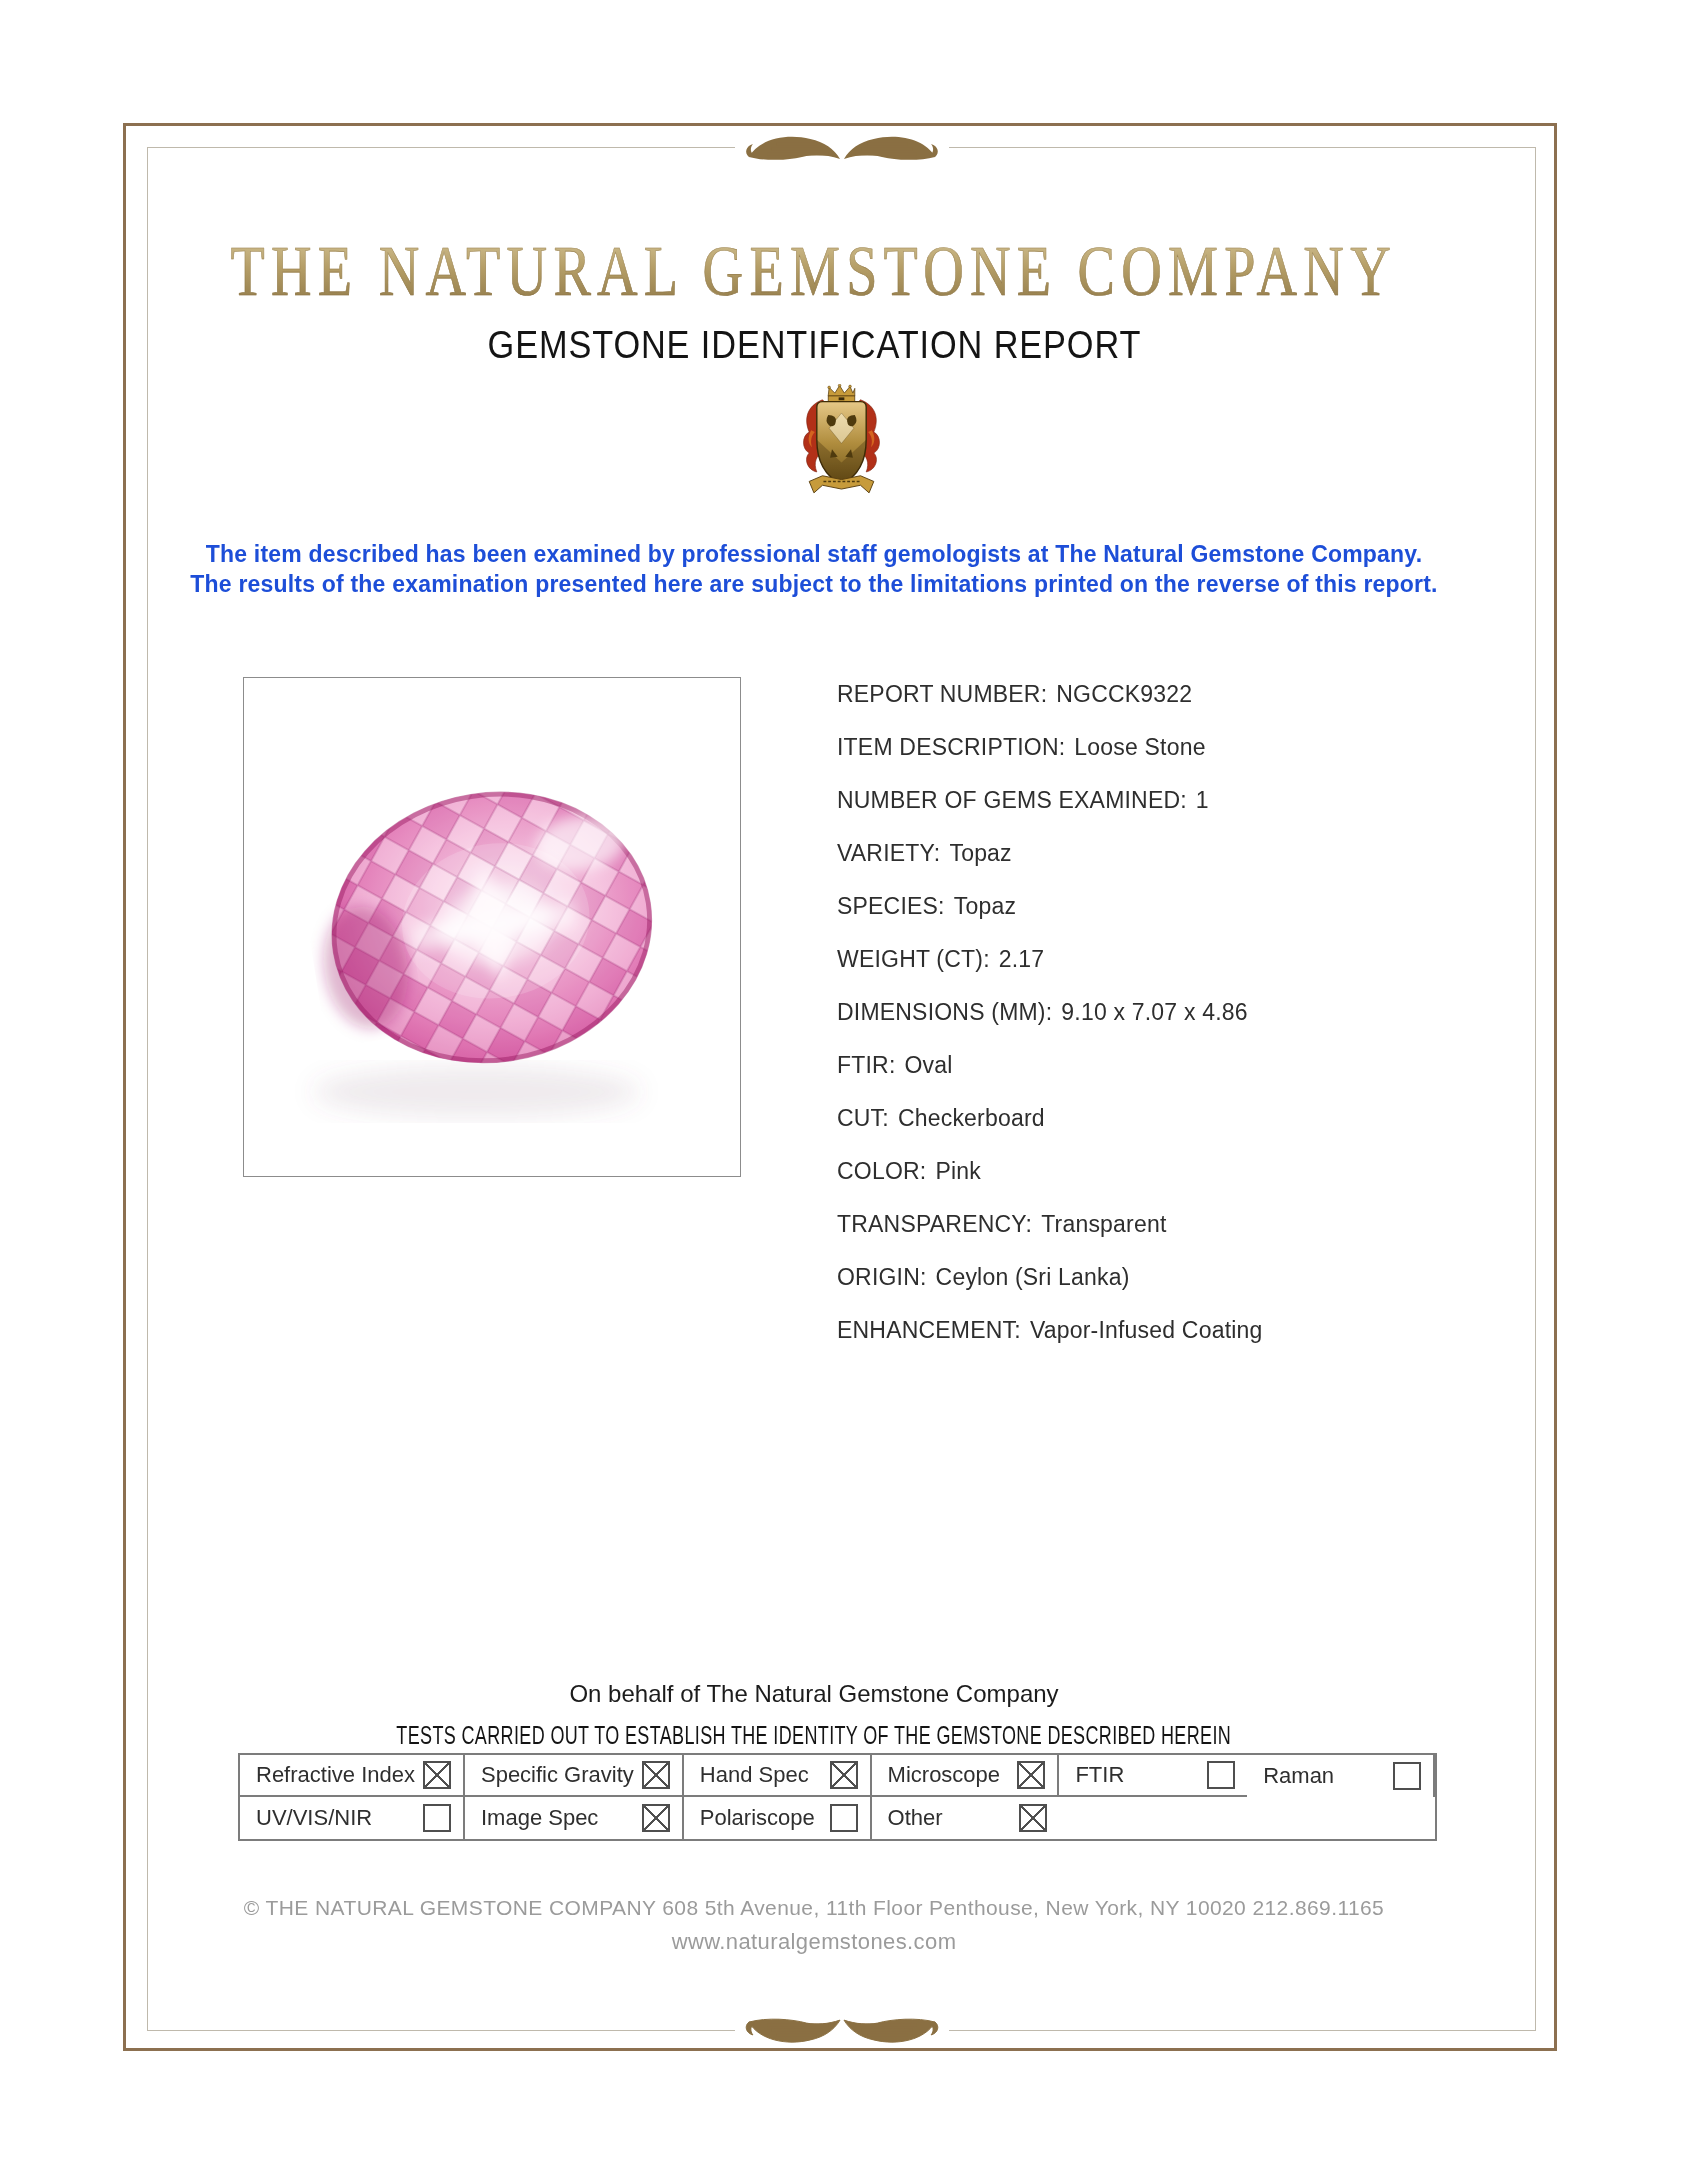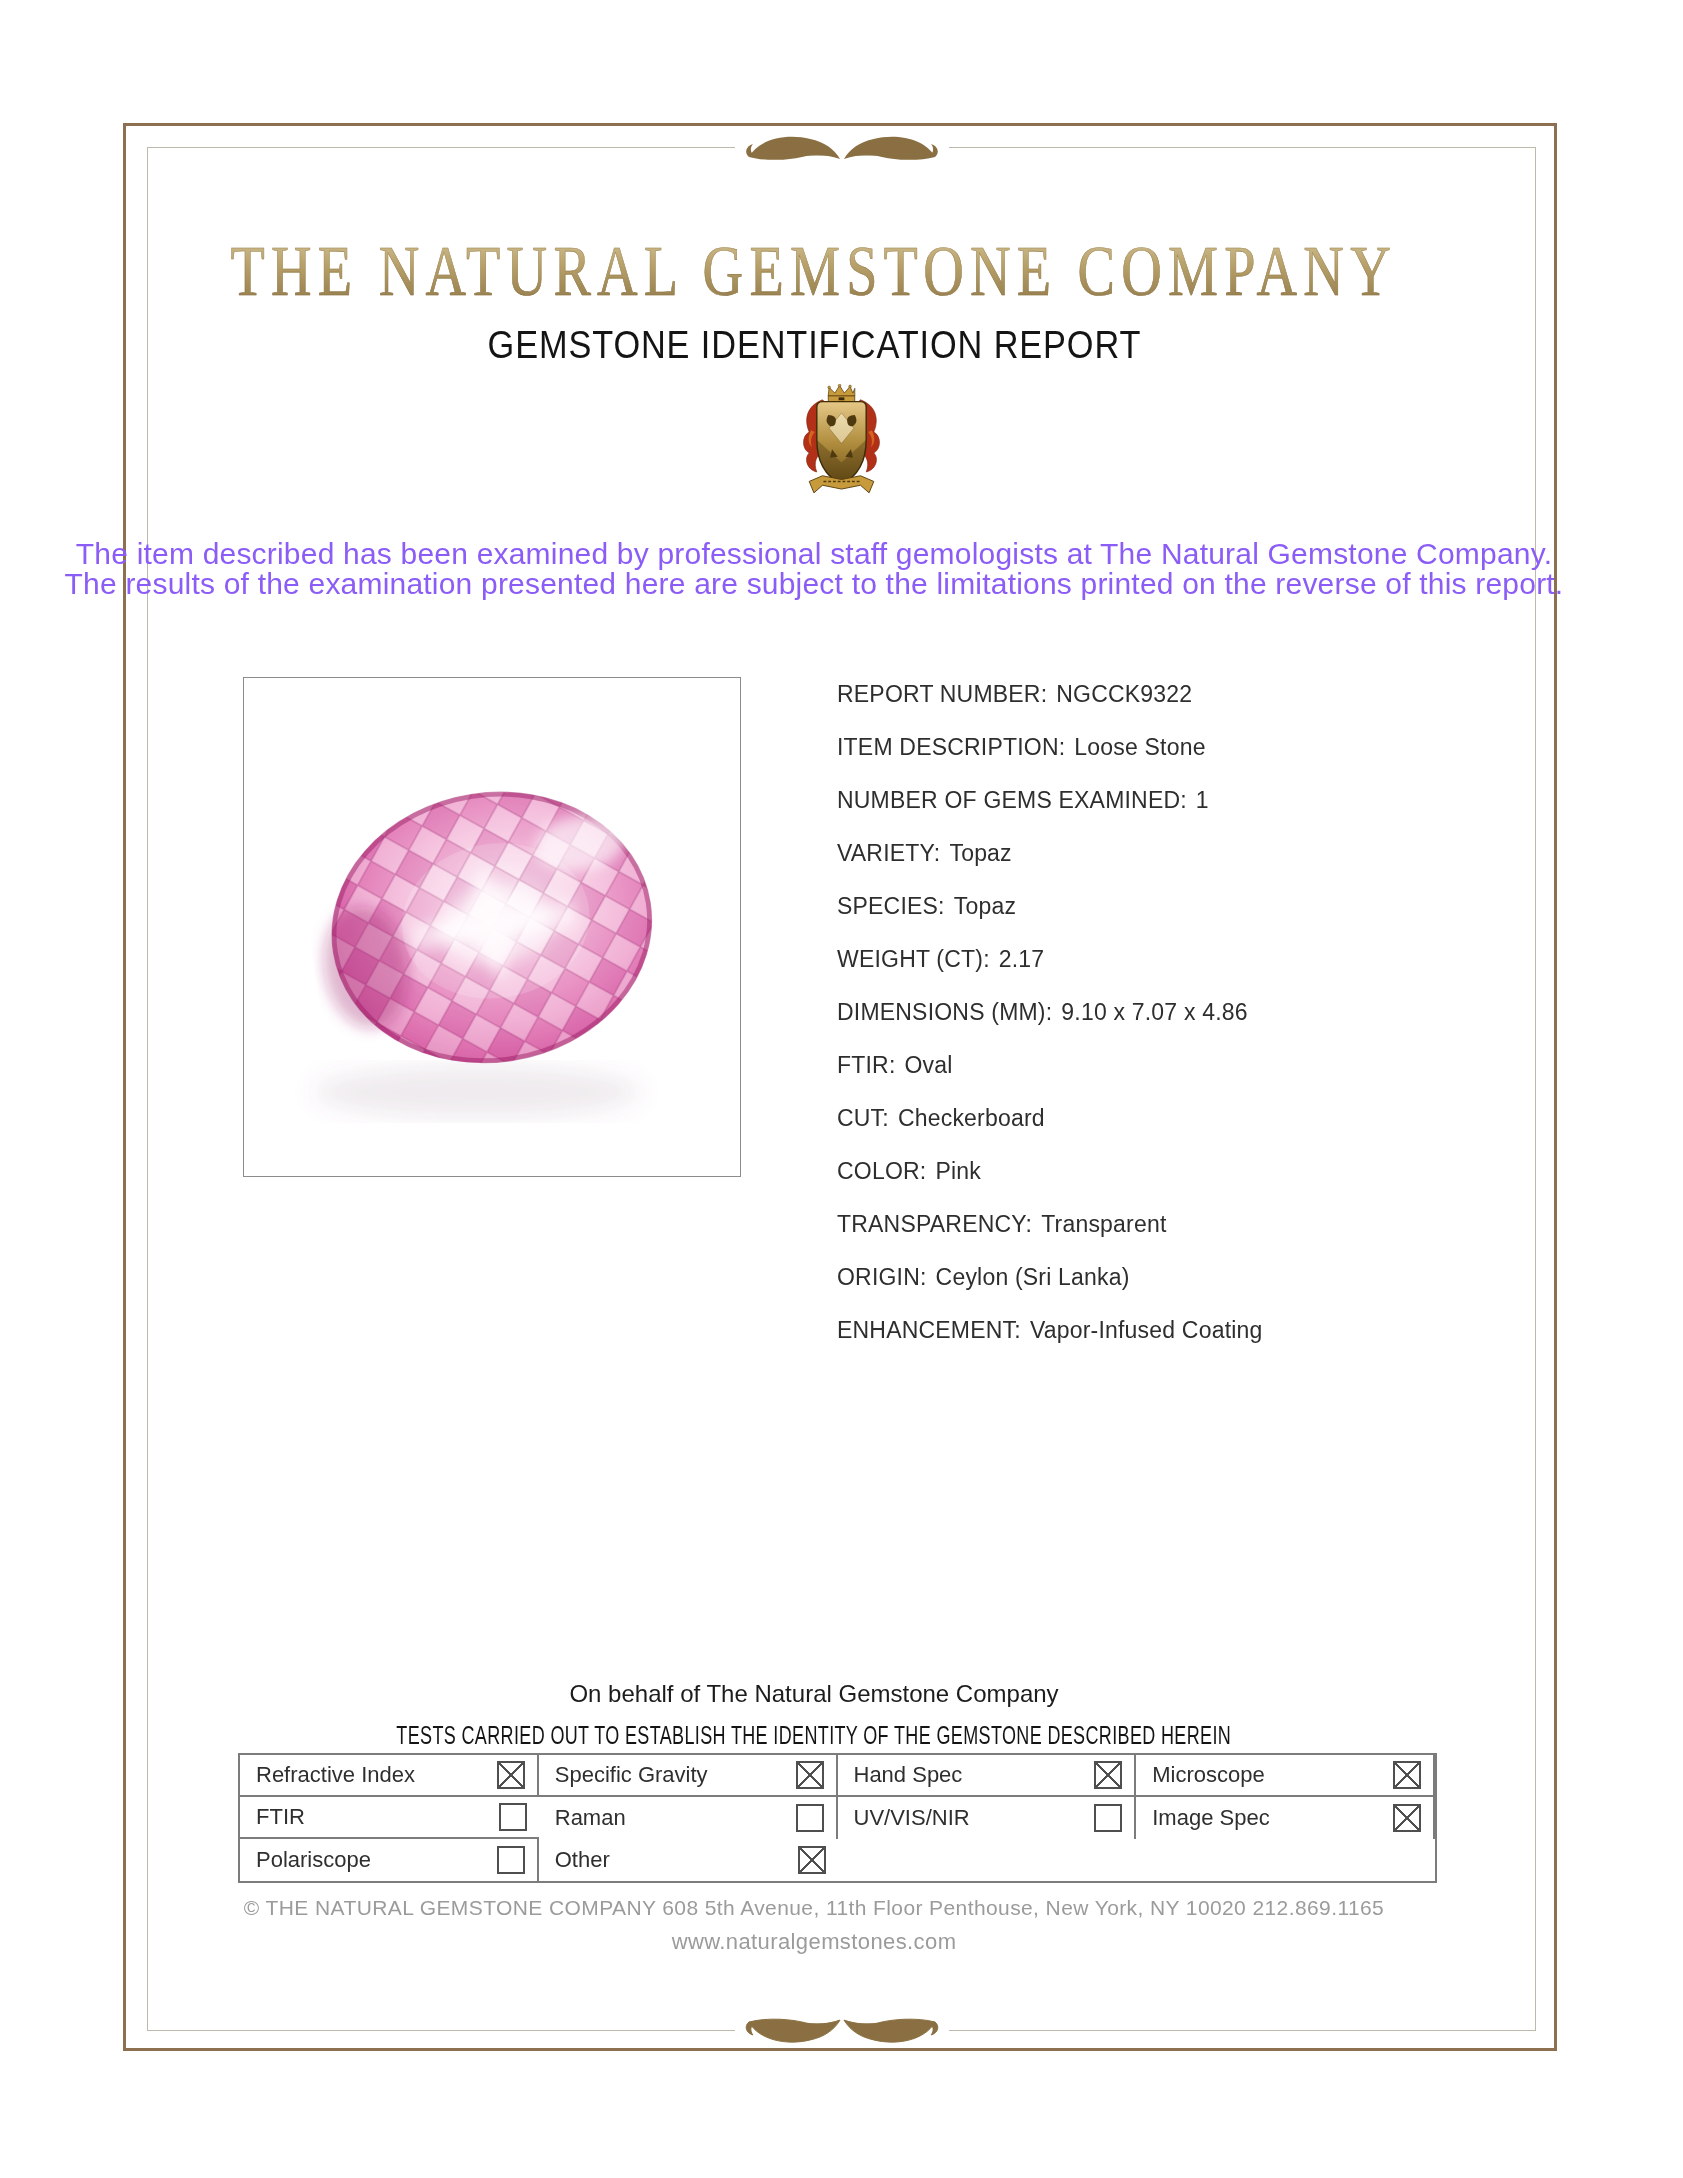--- a/index.html
+++ b/index.html
@@ -26,42 +26,42 @@
      background:linear-gradient(180deg,#d8c99c 0%,#b59e67 45%,#8a7343 100%);
      -webkit-background-clip:text;background-clip:text;color:transparent;
      -webkit-text-stroke:0.6px rgba(125,100,55,0.55);}
   .subtitle{position:absolute;left:0;right:0;top:323px;text-align:center;white-space:nowrap;}
   .subtitle .inner{display:inline-block;transform:scaleX(0.88);transform-origin:center;
      font-size:39px;font-weight:500;letter-spacing:1px;color:#141414;}
 
   .crest{position:absolute;left:794px;top:384px;width:95px;height:117px;}
 
   .intro{position:absolute;left:0;right:0;top:539px;text-align:center;
-         font-size:30px;line-height:30px;color:#8b5cf6;letter-spacing:0.2px;}
+         font-size:23px;line-height:30px;color:#1d4ed8;letter-spacing:0.2px;font-weight:bold;}
 
   
   .photo-frame{position:absolute;left:243px;top:677px;width:498px;height:500px;
                border:1px solid #8c8c8c;box-sizing:border-box;background:#ffffff;}
   .photo-frame svg{display:block;width:100%;height:100%;}
 
   
   .details{position:absolute;left:837px;top:681px;}
   .detail-row{height:53px;white-space:nowrap;font-size:23px;color:#2e2e2e;letter-spacing:0.2px;}
   .detail-row .val{margin-left:9px;}
 
   
   .on-behalf{position:absolute;left:0;right:0;top:1680px;text-align:center;
              font-size:24px;color:#1c1c1c;}
   .tests-heading{position:absolute;left:0;right:0;top:1705px;text-align:center;white-space:nowrap;margin-top:16px;}
   .tests-heading .inner{display:inline-block;transform:scaleX(0.72);transform-origin:center;
      font-size:25px;font-weight:500;letter-spacing:0.5px;color:#141414;}
 
   .tests-table{position:absolute;left:238px;top:1753px;width:1199px;
                border:2px solid #7c7c7c;box-sizing:border-box;
-               display:grid;grid-template-columns:repeat(4,1fr);background:#ffffff;}
+               display:grid;grid-template-columns:repeat(6,1fr);background:#ffffff;}
   .test-cell{height:42px;border-right:2px solid #7c7c7c;border-bottom:2px solid #7c7c7c;
              box-sizing:border-box;display:flex;align-items:center;justify-content:space-between;
              padding:0 12px 0 16px;font-size:22px;color:#2f2f2f;white-space:nowrap;}
   .test-cell:nth-child(5n){border-right:none;}
   .test-cell:nth-child(n+6){border-bottom:none;}
   .cb{width:28px;height:28px;border:2px solid #4f4f4f;box-sizing:border-box;flex:0 0 auto;margin-left:8px;}
   .cb.checked{background-image:
       linear-gradient(45deg,  transparent 47%, #4f4f4f 47%, #4f4f4f 53%, transparent 53%),
       linear-gradient(135deg, transparent 47%, #4f4f4f 47%, #4f4f4f 53%, transparent 53%);}
 

